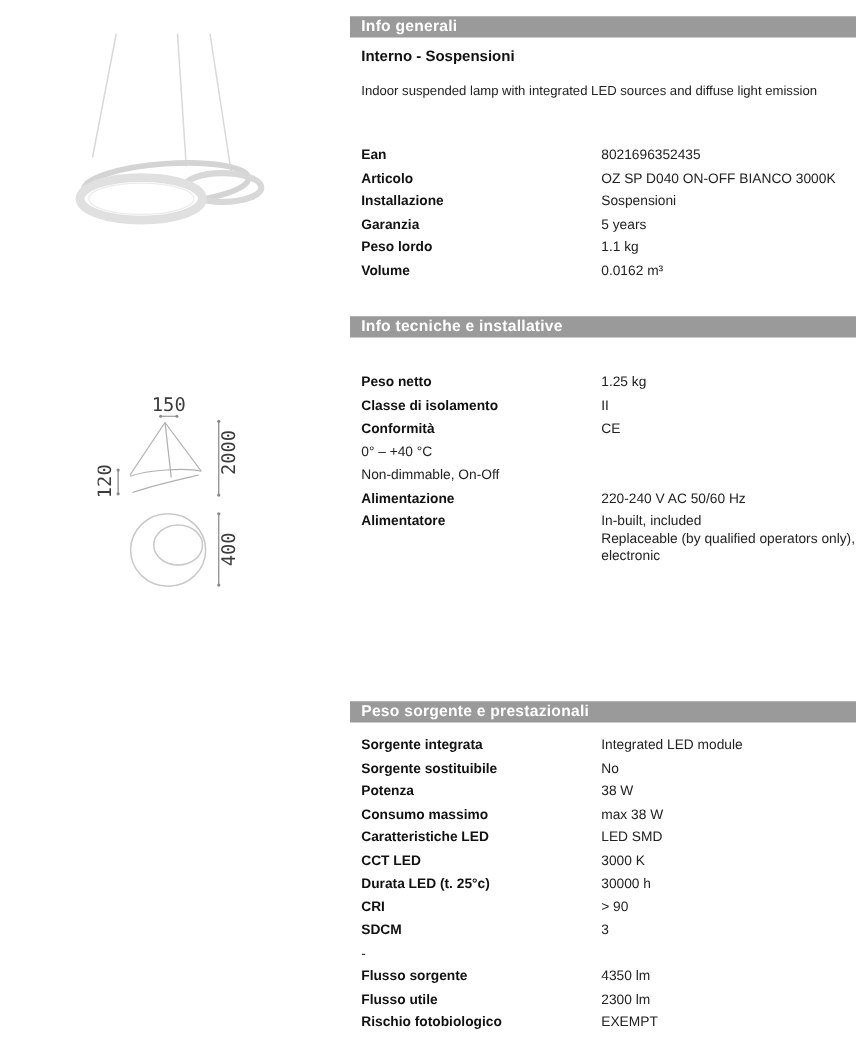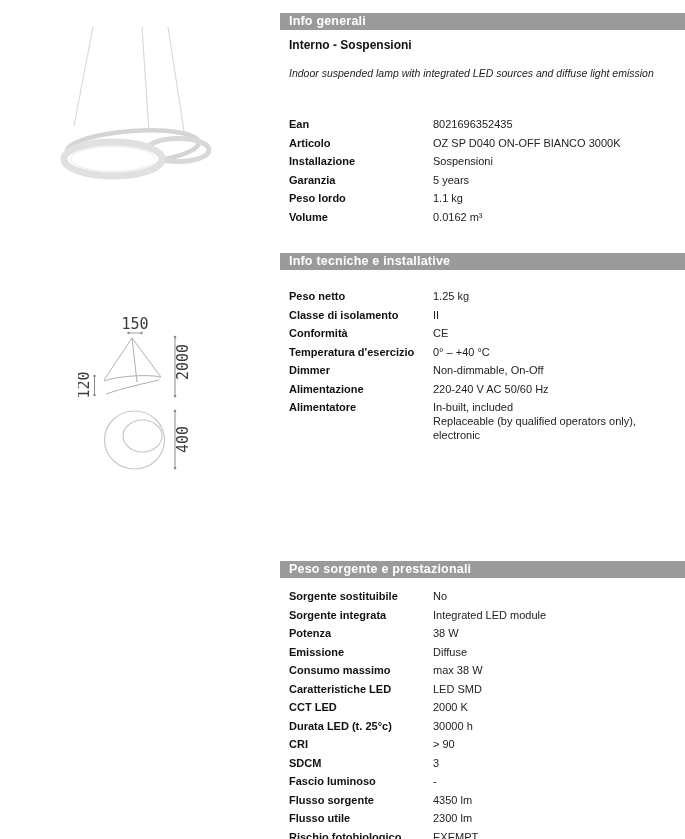--- a/index.html
+++ b/index.html
@@ -33,29 +33,28 @@
   .subtitle {
     margin: 8px 0 0 9px;
     font-size: 12px;
     font-weight: bold;
     color: #111111;
   }
   .description {
     margin: 15px 0 0 9px;
     font-size: 10.5px;
     color: #222222;
-    font-style: italic;
   }
   .spec-table { padding-left: 9px; }
   .sec1 .spec-table { margin-top: 38px; }
-  .sec2 .spec-table { margin-top: 19px; }
+  .sec2 .spec-table { margin-top: 29px; }
   .sec3 .spec-table { margin-top: 11px; }
   .spec-row { display: flex; align-items: flex-start; margin-bottom: 4.5px; }
   .spec-label {
-    width: 144px;
+    width: 192px;
     flex: none;
     font-size: 11px;
     font-weight: bold;
     color: #111111;
     line-height: 14px;
   }
   .spec-value {
     flex: 1;
     font-size: 11px;
     color: #222222;
@@ -187,26 +186,24 @@
     <div class="spec-value">II</div>
   </div>
 
 
   <div class="spec-row">
     <div class="spec-label">Conformità</div>
     <div class="spec-value">CE</div>
   </div>
 
   <div class="spec-row">
-    <div class="spec-label">Temperatura d'esercizio</div>
     <div class="spec-value">0° – +40 °C</div>
   </div>
 
   <div class="spec-row">
-    <div class="spec-label">Dimmer</div>
     <div class="spec-value">Non-dimmable, On-Off</div>
   </div>
 
   <div class="spec-row">
     <div class="spec-label">Alimentazione</div>
     <div class="spec-value">220-240 V AC 50/60 Hz</div>
   </div>
 
   <div class="spec-row">
     <div class="spec-label">Alimentatore</div>
@@ -216,71 +213,66 @@
   </div>
 </div>
     </section>
 
     <section class="sec sec3">
       <div class="sec-header">
         <span>Peso sorgente e prestazionali</span>
       </div>
       <div class="spec-table">
   <div class="spec-row">
+    <div class="spec-label">Sorgente integrata</div>
+    <div class="spec-value">Integrated LED module</div>
+  </div>
+
+  <div class="spec-row">
     <div class="spec-label">Sorgente sostituibile</div>
     <div class="spec-value">No</div>
   </div>
 
   <div class="spec-row">
-    <div class="spec-label">Sorgente integrata</div>
-    <div class="spec-value">Integrated LED module</div>
-  </div>
-
-  <div class="spec-row">
     <div class="spec-label">Potenza</div>
     <div class="spec-value">38 W</div>
   </div>
 
-  <div class="spec-row">
-    <div class="spec-label">Emissione</div>
-    <div class="spec-value">Diffuse</div>
-  </div>
 
   <div class="spec-row">
     <div class="spec-label">Consumo massimo</div>
     <div class="spec-value">max 38 W</div>
   </div>
 
   <div class="spec-row">
     <div class="spec-label">Caratteristiche LED</div>
     <div class="spec-value">LED SMD</div>
   </div>
 
   <div class="spec-row">
     <div class="spec-label">CCT LED</div>
-    <div class="spec-value">2000 K</div>
+    <div class="spec-value">3000 K</div>
   </div>
 
   <div class="spec-row">
     <div class="spec-label">Durata LED (t. 25°c)</div>
     <div class="spec-value">30000 h</div>
   </div>
 
   <div class="spec-row">
     <div class="spec-label">CRI</div>
     <div class="spec-value">&gt; 90</div>
   </div>
 
   <div class="spec-row">
     <div class="spec-label">SDCM</div>
     <div class="spec-value">3</div>
   </div>
 
   <div class="spec-row">
-    <div class="spec-label">Fascio luminoso</div>
     <div class="spec-value">-</div>
   </div>
 
   <div class="spec-row">
     <div class="spec-label">Flusso sorgente</div>
     <div class="spec-value">4350 lm</div>
   </div>
 
   <div class="spec-row">
     <div class="spec-label">Flusso utile</div>

